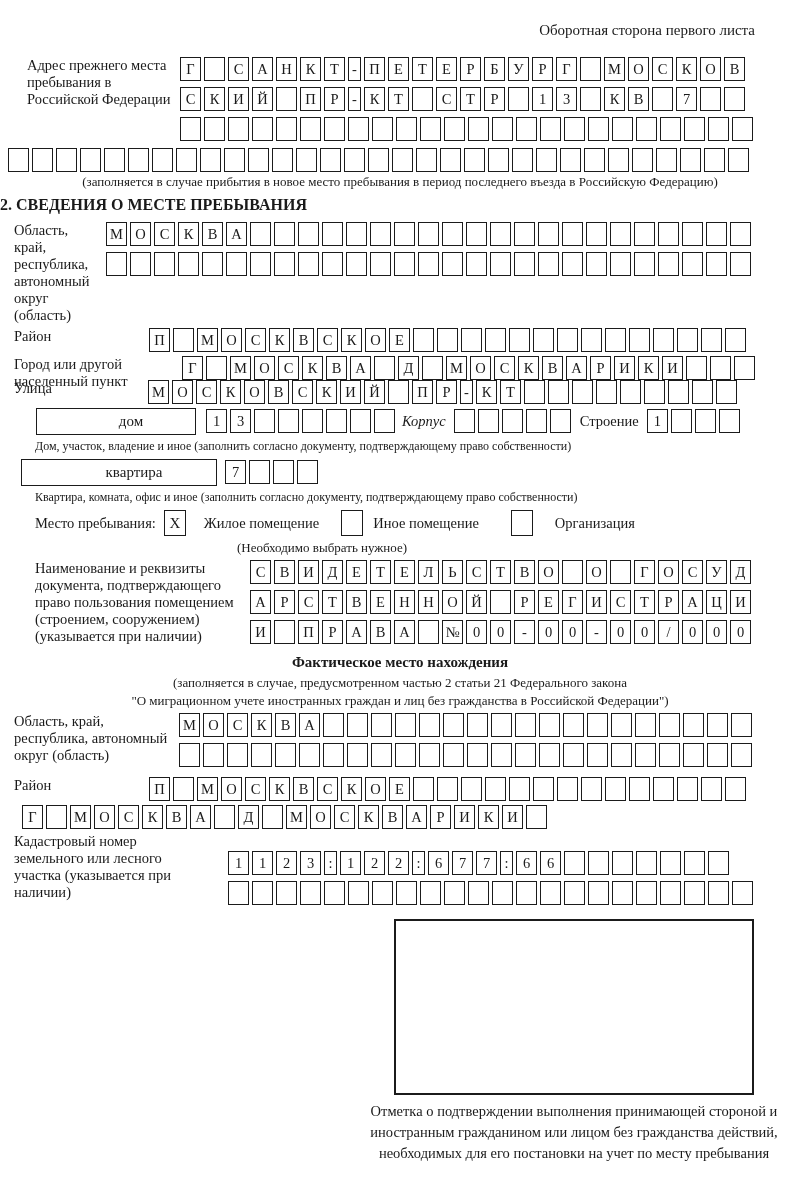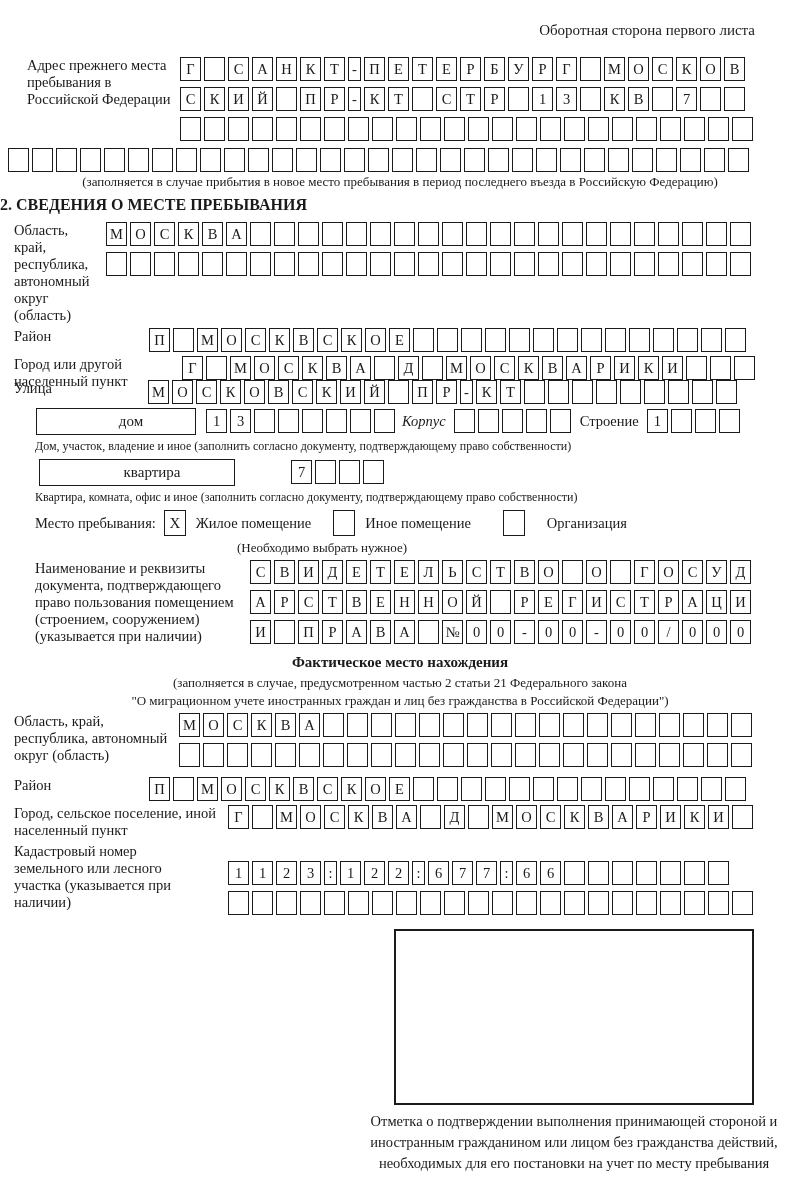--- a/index.html
+++ b/index.html
@@ -331,35 +331,35 @@
   <div class="inline-label" style="margin:0 8px 0 6px;">Строение</div>
   <div class="cells" style="margin-top:1px;">
       <div class="cell">1</div>
       <div class="cell"></div>
       <div class="cell"></div>
       <div class="cell"></div>
     </div>
 </div>
 <div class="note-left">Дом, участок, владение и иное (заполнить согласно документу, подтверждающему право собственности)</div>
 
-<div class="frow" style="margin-left:39px;gap:48px;">
+<div class="frow" style="margin-left:21px;">
   <div class="bigbox" style="width:196px;">квартира</div>
   <div class="cells" style="margin-left:8px;margin-top:1px;">
       <div class="cell">7</div>
       <div class="cell"></div>
       <div class="cell"></div>
       <div class="cell"></div>
     </div>
 </div>
 <div class="note-left">Квартира, комната, офис и иное (заполнить согласно документу, подтверждающему право собственности)</div>
 
 <div class="frow" style="margin-left:35px;align-items:center;">
   <div>Место пребывания:</div>
   <div class="checkbox" style="margin-left:8px;">X</div>
-  <div style="margin-left:10px;">Жилое помещение</div>
+  <div style="margin-left:18px;">Жилое помещение</div>
   <div class="checkbox" style="margin-left:22px;"></div>
   <div style="margin-left:10px;">Иное помещение</div>
   <div class="checkbox" style="margin-left:32px;"></div>
   <div style="margin-left:22px;">Организация</div>
 </div>
 <div style="margin:2px 0 4px 237px;font-size:13px;">(Необходимо выбрать нужное)</div>
 
 <div class="frow" style="margin-left:35px;">
   <div class="flabel" style="width:207px;">Наименование и реквизиты документа, подтверждающего право пользования помещением (строением, сооружением) (указывается при наличии)</div>
   <div class="cellcol" style="margin-left:8px;">
@@ -522,21 +522,20 @@
       <div class="cell"></div>
       <div class="cell"></div>
       <div class="cell"></div>
       <div class="cell"></div>
       <div class="cell"></div>
       <div class="cell"></div>
     </div>
 </div>
 
 <div class="frow" style="margin-left:14px;">
-  <div class="flabel" style="width:206px;">Город, сельское поселение, иной населенный пункт</div>
   <div class="cells" style="margin-left:8px;">
       <div class="cell">Г</div>
       <div class="cell"></div>
       <div class="cell">М</div>
       <div class="cell">О</div>
       <div class="cell">С</div>
       <div class="cell">К</div>
       <div class="cell">В</div>
       <div class="cell">А</div>
       <div class="cell"></div>

